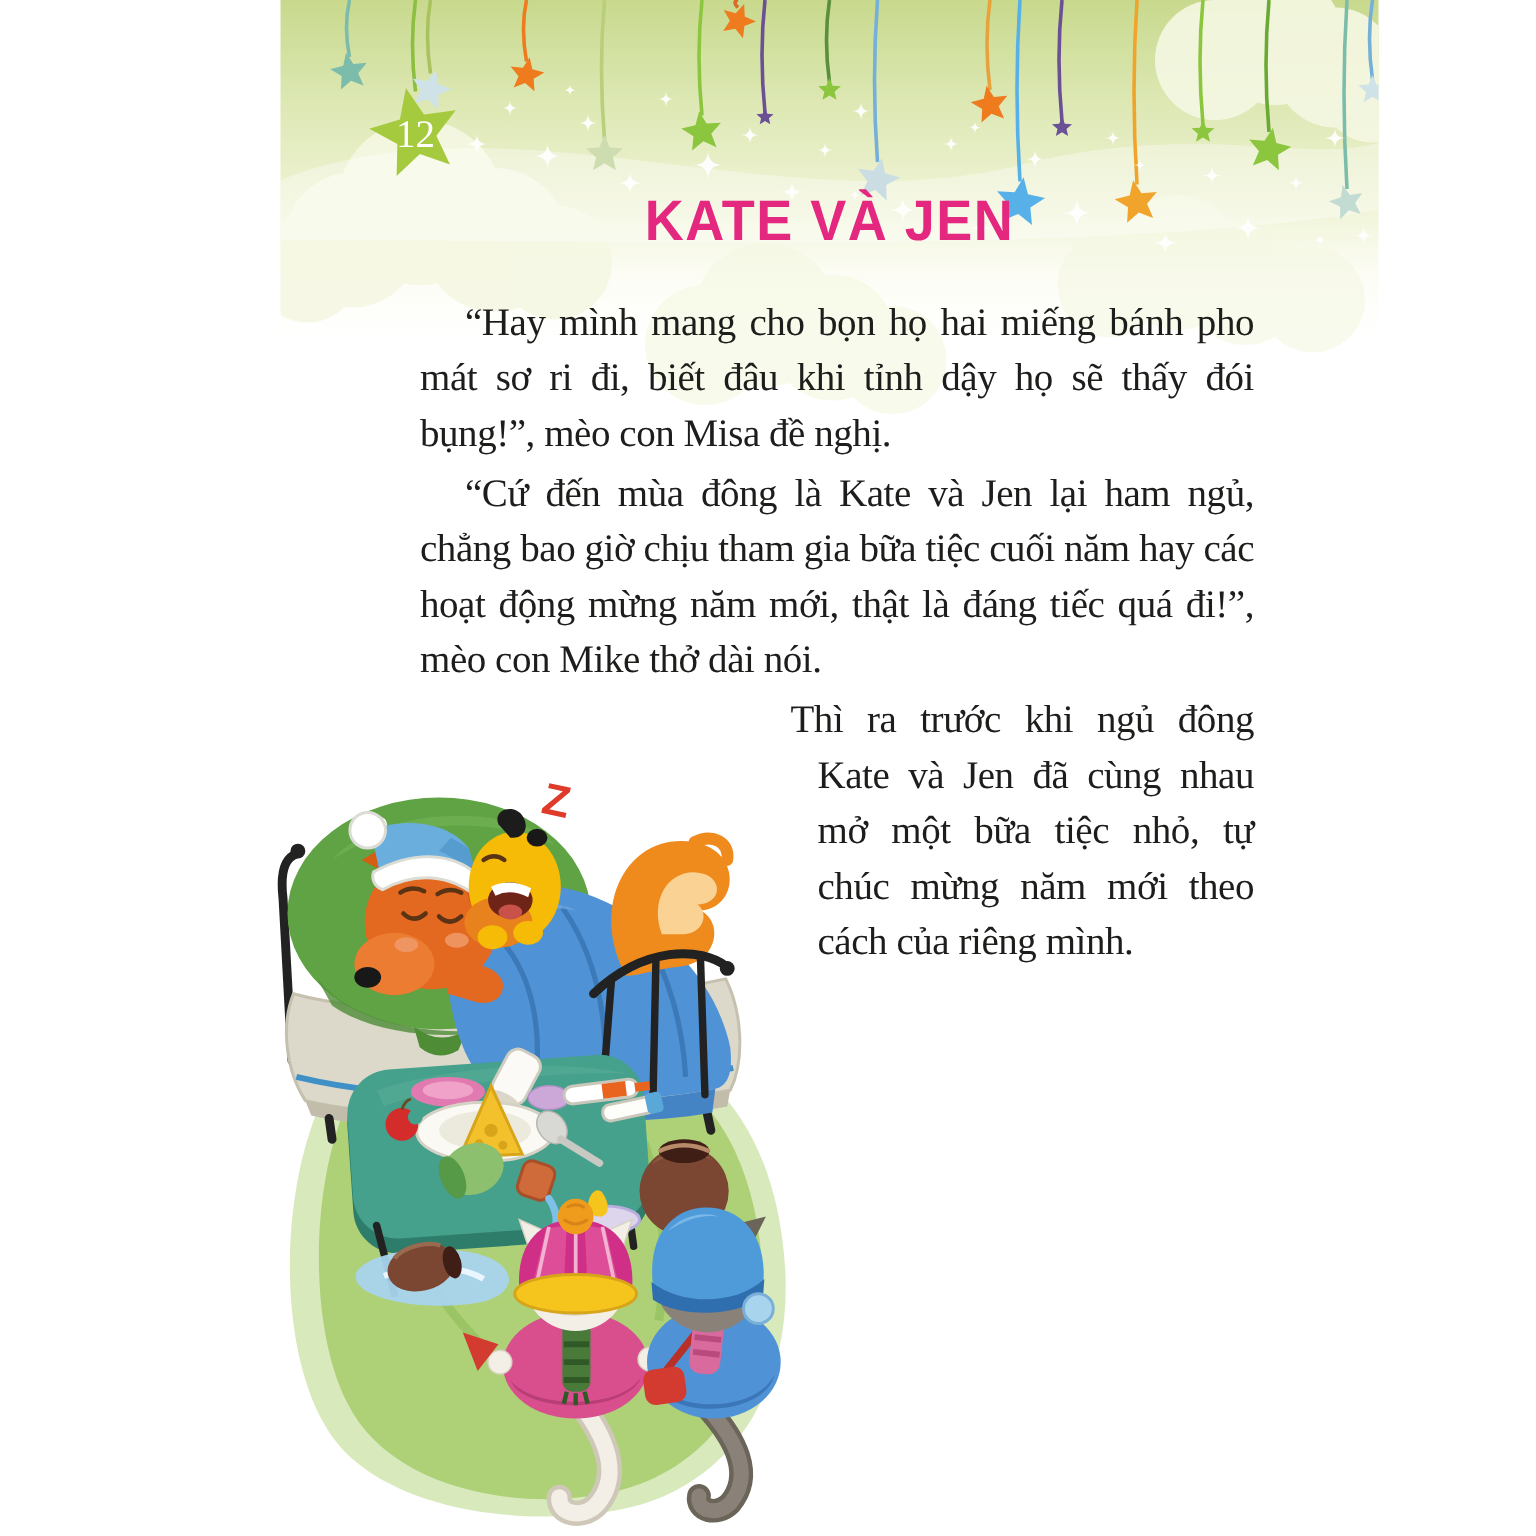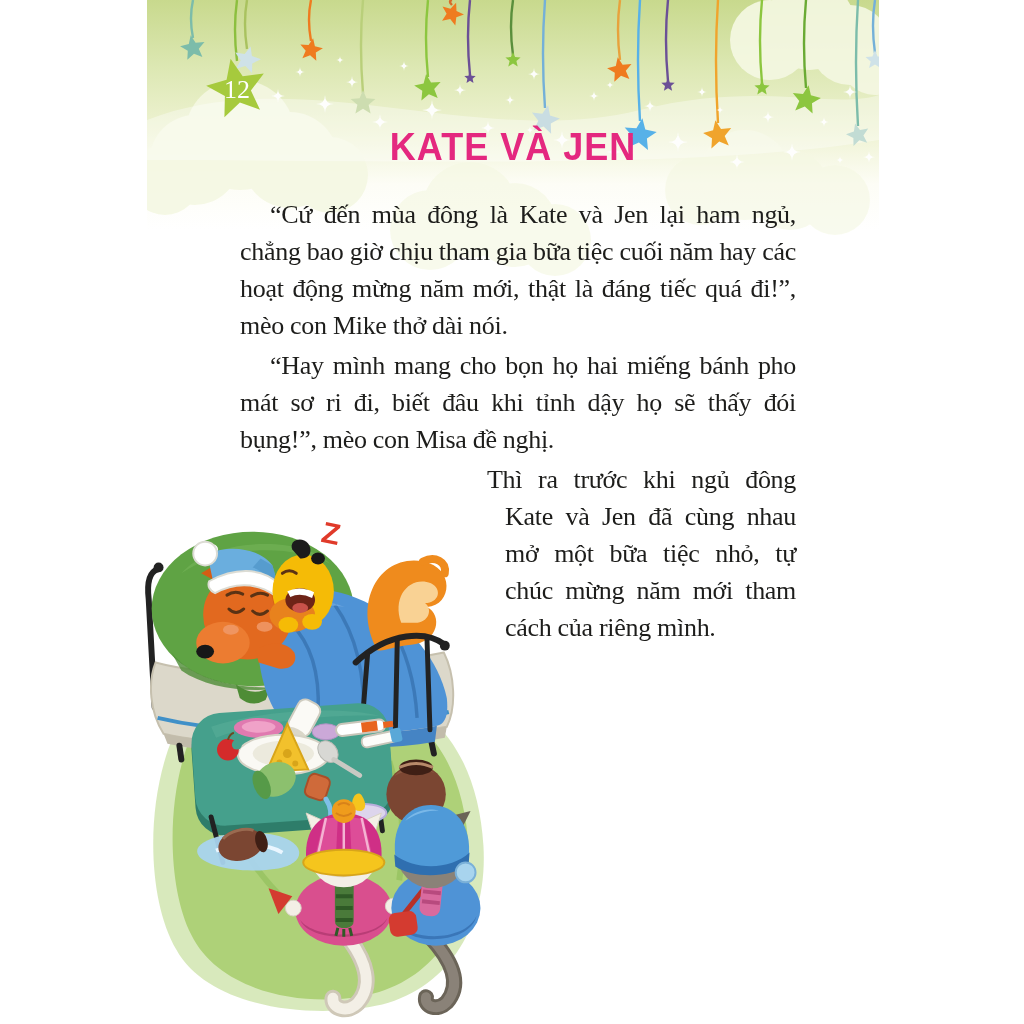--- a/index.html
+++ b/index.html
@@ -1,17 +1,17 @@
 <!DOCTYPE html>
 <html style="--titlePink: #e4287f; --band1: #c8d98d; --band2: #dde8b4; --band3: #eff3d4; --zRed: #e03a2a; --pillow: #5fa344; --blanket: #4f93d6; --fox: #e2691f; --dog: #f5bb06; --cap: #6aaede; --table: #45a08c; --tableEdge: #2e7d6a; --grass: #aed178; --jug: #7b4632; --puddle: #a9d4ee; --cheese: #f2c12c; --apple: #d42b2b; --sweater: #d94f8e; --hatMagenta: #cf2f86; --hatYellow: #f5c51d; --pompomOrange: #ef9c1c; --coat: #4f93d6; --kittenGray: #8a8278; --hatBlue: #4f9ad8; --hatBand: #2f6fb0; --scarfGreen: #4a7a3a; --scarfPink: #d96a9e; --bagRed: #d43b30;"><head>
 <meta charset="utf-8">
 <style>
   html,body{margin:0;padding:0;background:#ffffff;}
   body{width:1024px;height:1024px;overflow:hidden;font-family:"Liberation Serif",serif;}
-  .page{position:relative;width:848px;height:1024px;background:#fff;}
+  .page{position:relative;width:848px;height:1024px;background:#fff;margin-left:40px;}
 
   
   .band{position:absolute;left:147px;top:0;width:732px;height:340px;pointer-events:none;}
   .band-bg{position:absolute;left:0;top:0;width:732px;height:230px;
     background:linear-gradient(to bottom,var(--band1) 0%,var(--band2) 30%,var(--band3) 58%,#fdfdf6 80%,#ffffff 100%);}
   .band svg{position:absolute;left:0;top:0;}
   .page-num{font-family:"Liberation Serif",serif;font-size:26px;fill:#ffffff;}
 
   
   .title{position:absolute;left:147px;top:126px;width:732px;text-align:center;
@@ -136,22 +136,22 @@
           <path d="M573 106 Q 573 110 577 110 Q 573 110 573 114 Q 573 110 569 110 Q 573 110 573 106 Z"></path>
           <path d="M463 81 Q 463 85 467 85 Q 463 85 463 89 Q 463 85 459 85 Q 463 85 463 81 Z"></path>
           <path d="M693 156 Q 693 160 697 160 Q 693 160 693 164 Q 693 160 689 160 Q 693 160 693 156 Z"></path>
         </g>
     </svg>
   </div>
 
   <div class="title">KATE VÀ JEN</div>
 
   <div class="text-col">
+    <p class="indent">“Hay mình mang cho bọn họ hai miếng bánh pho mát sơ ri đi, biết đâu khi tỉnh dậy họ sẽ thấy đói bụng!”, mèo con Misa đề nghị.</p>
     <p class="indent">“Cứ đến mùa đông là Kate và Jen lại ham ngủ, chẳng bao giờ chịu tham gia bữa tiệc cuối năm hay các hoạt động mừng năm mới, thật là đáng tiếc quá đi!”, mèo con Mike thở dài nói.</p>
-    <p class="indent">“Hay mình mang cho bọn họ hai miếng bánh pho mát sơ ri đi, biết đâu khi tỉnh dậy họ sẽ thấy đói bụng!”, mèo con Misa đề nghị.</p>
     <p>
       <span class="illu-float">
         <svg width="365" height="515" viewBox="0 0 365 520">
 
           <g>
             <path fill="#c7e0a0" opacity="0.7" d="M45 210 C 5 270 0 390 35 450 C 65 505 160 520 230 508 C 305 496 350 430 345 345 C 340 265 305 205 235 188 C 160 170 85 165 45 210 Z"></path>
             <path fill="var(--grass)" d="M60 215 C 25 270 22 380 50 435 C 78 492 160 508 222 497 C 292 485 335 425 330 348 C 326 272 295 215 232 198 C 165 182 95 175 60 215 Z"></path>
             <path stroke="#93c05c" stroke-width="6" opacity="0.7" fill="none" d="M80 300 q 30 80 90 120 M250 260 q 20 60 10 120"></path>
           </g>
 
@@ -359,15 +359,15 @@
             <g>
               <path d="M256 356 C 252 322 270 304 292 304 C 316 304 334 324 330 358 C 310 372 276 372 256 356 Z" fill="var(--hatBlue)"></path>
               <path fill="#7ab8e8" d="M266 320 C 274 310 290 306 300 310 C 288 308 274 314 266 320 Z"></path>
               <path d="M255 354 C 275 370 312 370 331 352 L 330 364 C 312 378 274 378 256 366 Z" fill="var(--hatBand)"></path>
               <circle cx="327" cy="372" r="10" fill="#a8d4ee" stroke="#7ab0d8" stroke-width="2"></circle>
             </g>
           </g>
         </svg>
       </span>
     </p>
-    <p class="p4">Thì ra trước khi ngủ đông Kate và Jen đã cùng nhau mở một bữa tiệc nhỏ, tự chúc mừng năm mới tham cách của riêng mình.</p>
+    <p class="p4">Thì ra trước khi ngủ đông Kate và Jen đã cùng nhau mở một bữa tiệc nhỏ, tự chúc mừng năm mới theo cách của riêng mình.</p>
   </div>
 </div>
 
 </body></html>

